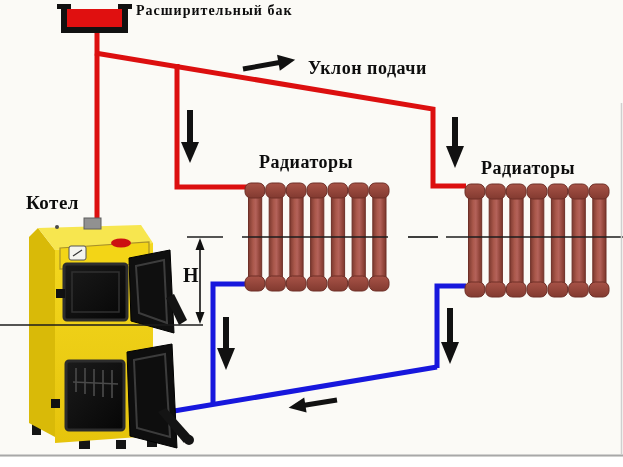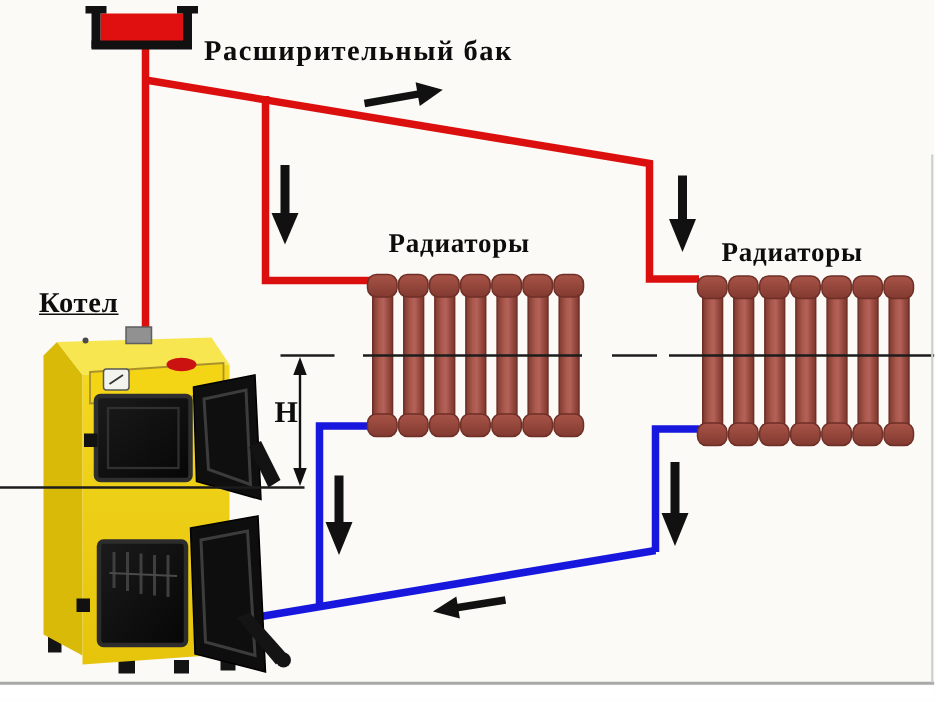--- a/index.html
+++ b/index.html
@@ -6,25 +6,25 @@
   .stage {
     position:relative; width:623px; height:467px;
     background:#fbfaf6; overflow:hidden;
     font-family:"Liberation Serif", serif;
   }
   .stage svg { position:absolute; left:0; top:0; }
   .lbl {
     position:absolute; font-weight:bold; color:#0d0d0d;
     white-space:nowrap; line-height:1; letter-spacing:0.5px;
   }
-  .lbl-tank    { left:136px; top:4px;  font-size:19px; letter-spacing:1px;margin-top:21px; }
+  .lbl-tank    { left:136px; top:4px;  font-size:14px; letter-spacing:1px; }
   .lbl-supply  { left:308px; top:59px; font-size:18px; }
   .lbl-rad-l   { left:259px; top:153px; font-size:18px; }
   .lbl-rad-r   { left:481px; top:159px; font-size:18px; }
-  .lbl-boiler  { left:26px;  top:193px; font-size:19px;text-decoration:underline; }
+  .lbl-boiler  { left:26px;  top:193px; font-size:19px; }
   .lbl-height  { left:183px; top:265px; font-size:20px; }
   .lbl-return  { left:254px; top:421px; font-size:19px; }
 </style>
 </head>
 <body>
 
 <div class="stage">
 
   <svg width="623" height="467" viewBox="0 0 623 467">
     <defs>
@@ -200,17 +200,18 @@
         <polygon points="32,-7.5 32,7.5 49,0"></polygon>
       </g>
     </g>
 
     <rect x="0" y="457" width="623" height="10" fill="#ffffff"></rect>
     <line x1="0" y1="455.5" x2="623" y2="455.5" stroke="#a8a8a8" stroke-width="2"></line>
     <line x1="621.5" y1="103" x2="621.5" y2="455" stroke="#cfcfcf" stroke-width="1.5"></line>
   </svg>
 
   <div class="lbl lbl-tank">Расширительный бак</div>
+  <div class="lbl lbl-supply">Уклон подачи</div>
   <div class="lbl lbl-rad-l">Радиаторы</div>
   <div class="lbl lbl-rad-r">Радиаторы</div>
   <div class="lbl lbl-boiler">Котел</div>
   <div class="lbl lbl-height">Н</div>
 </div>
 
 </body></html>

